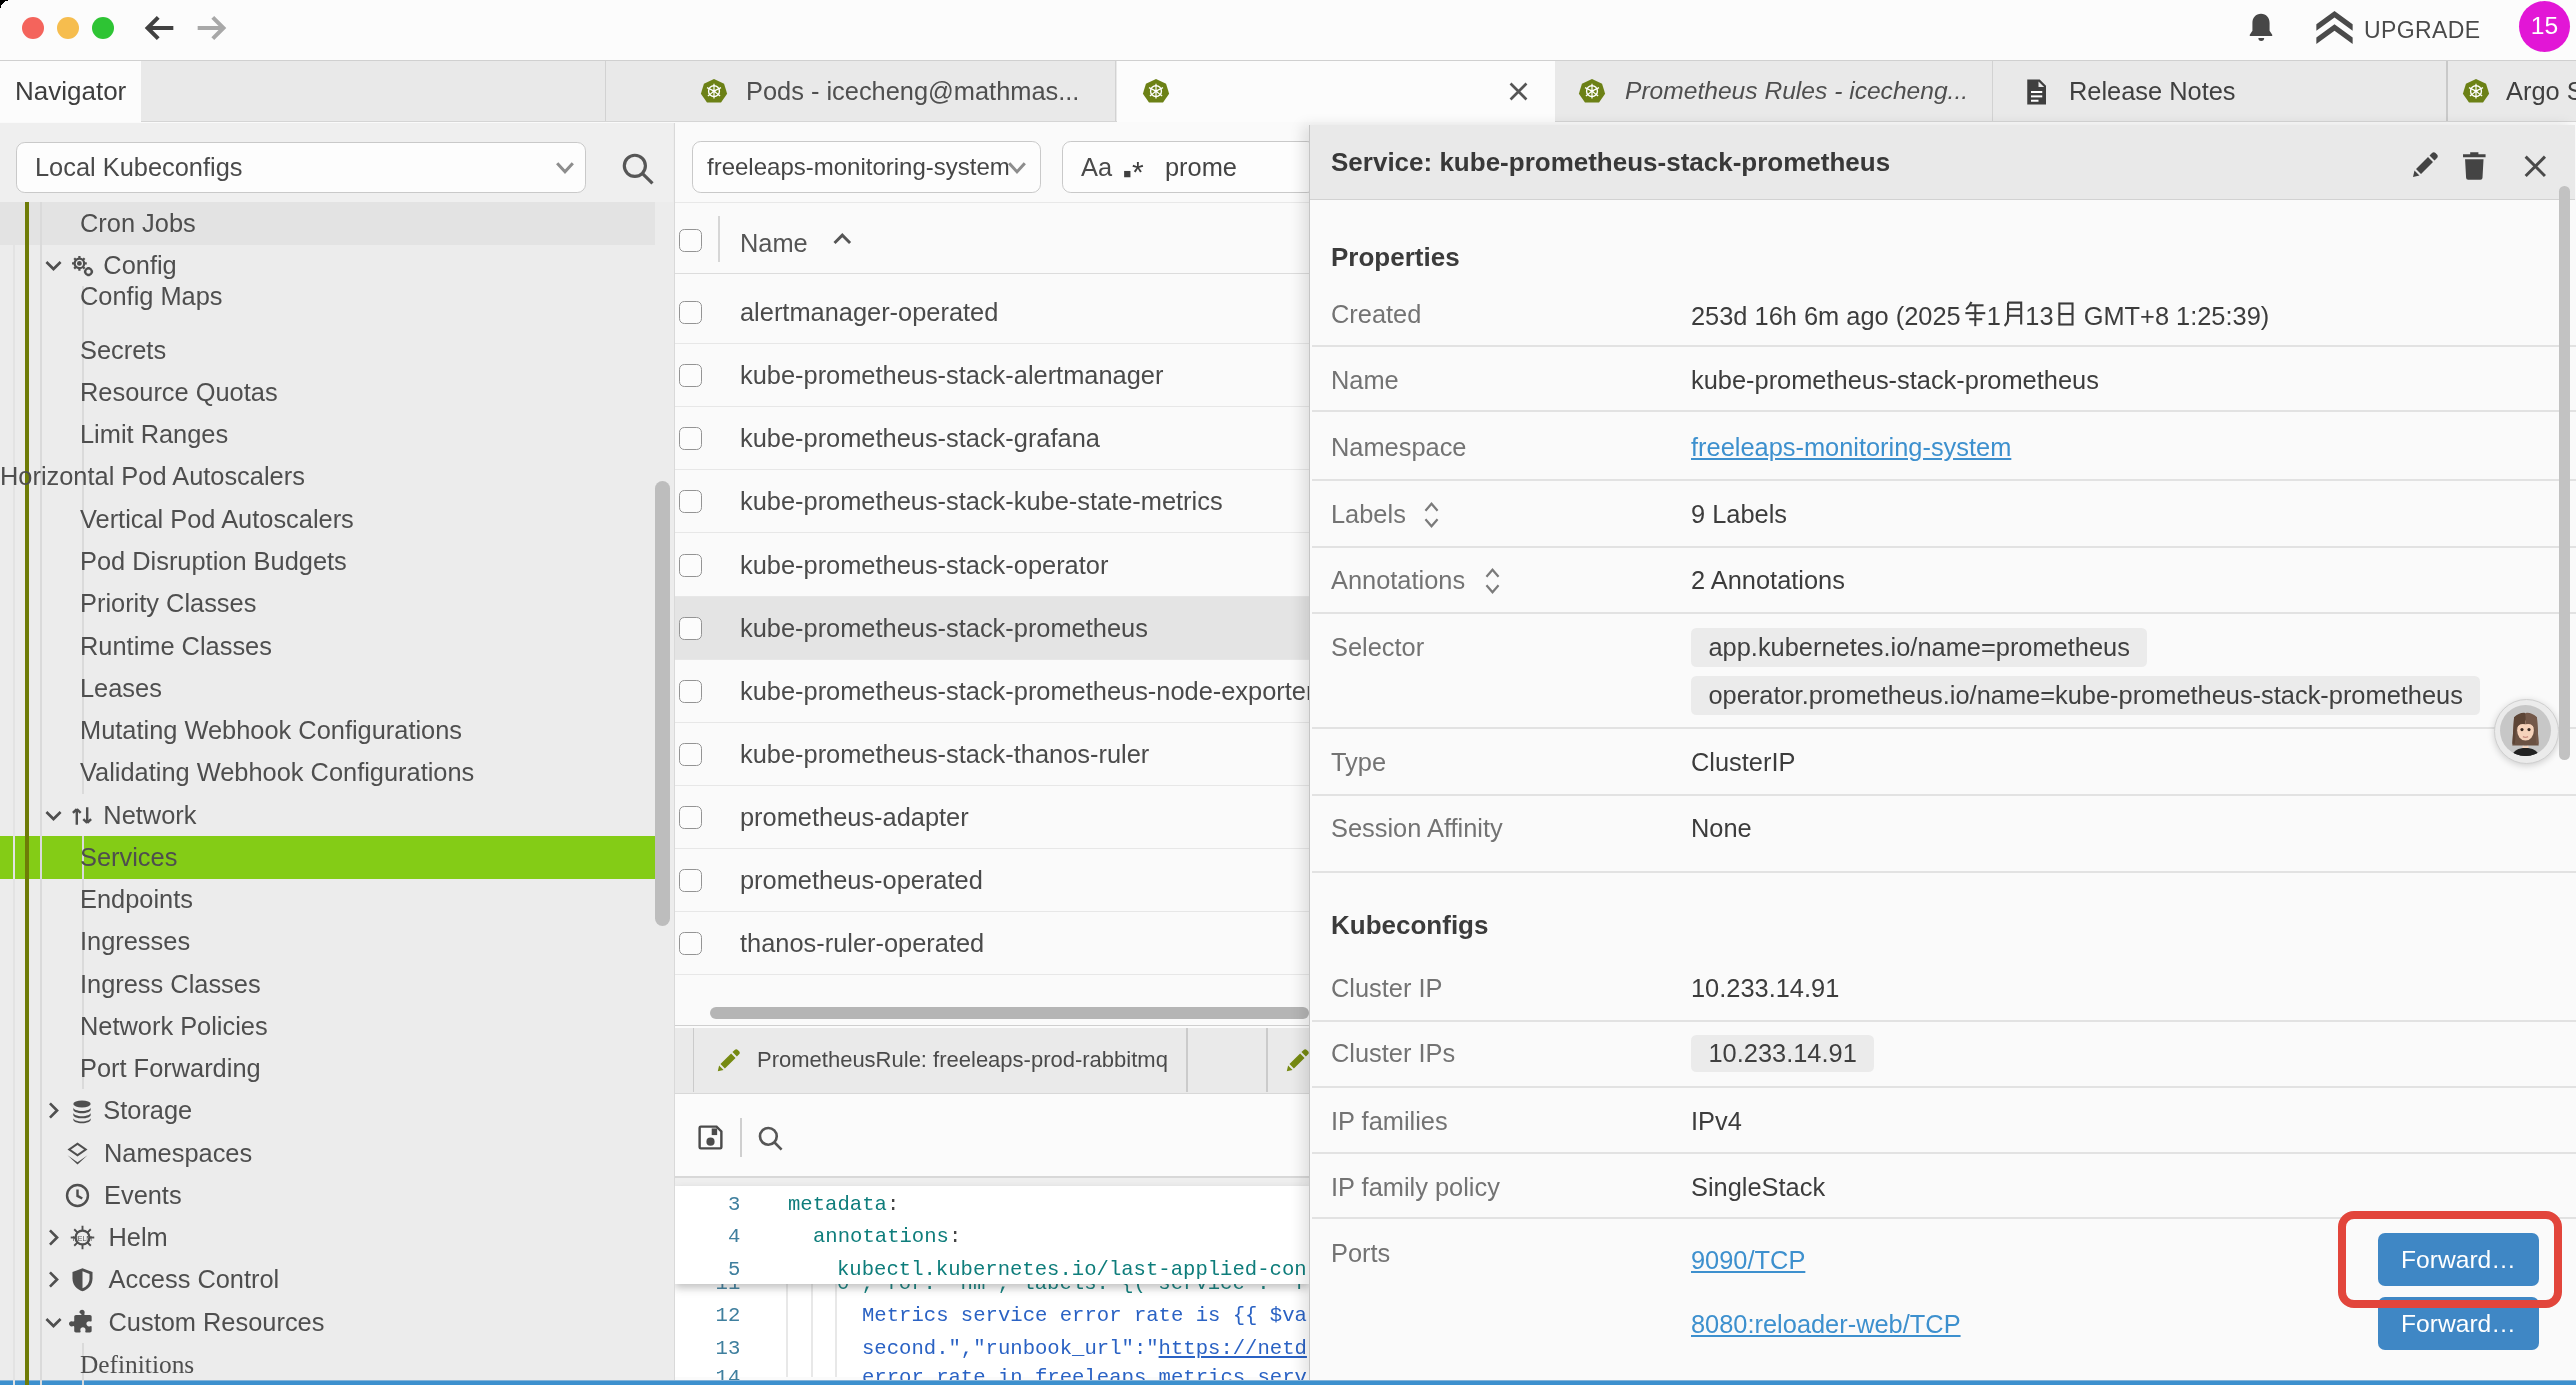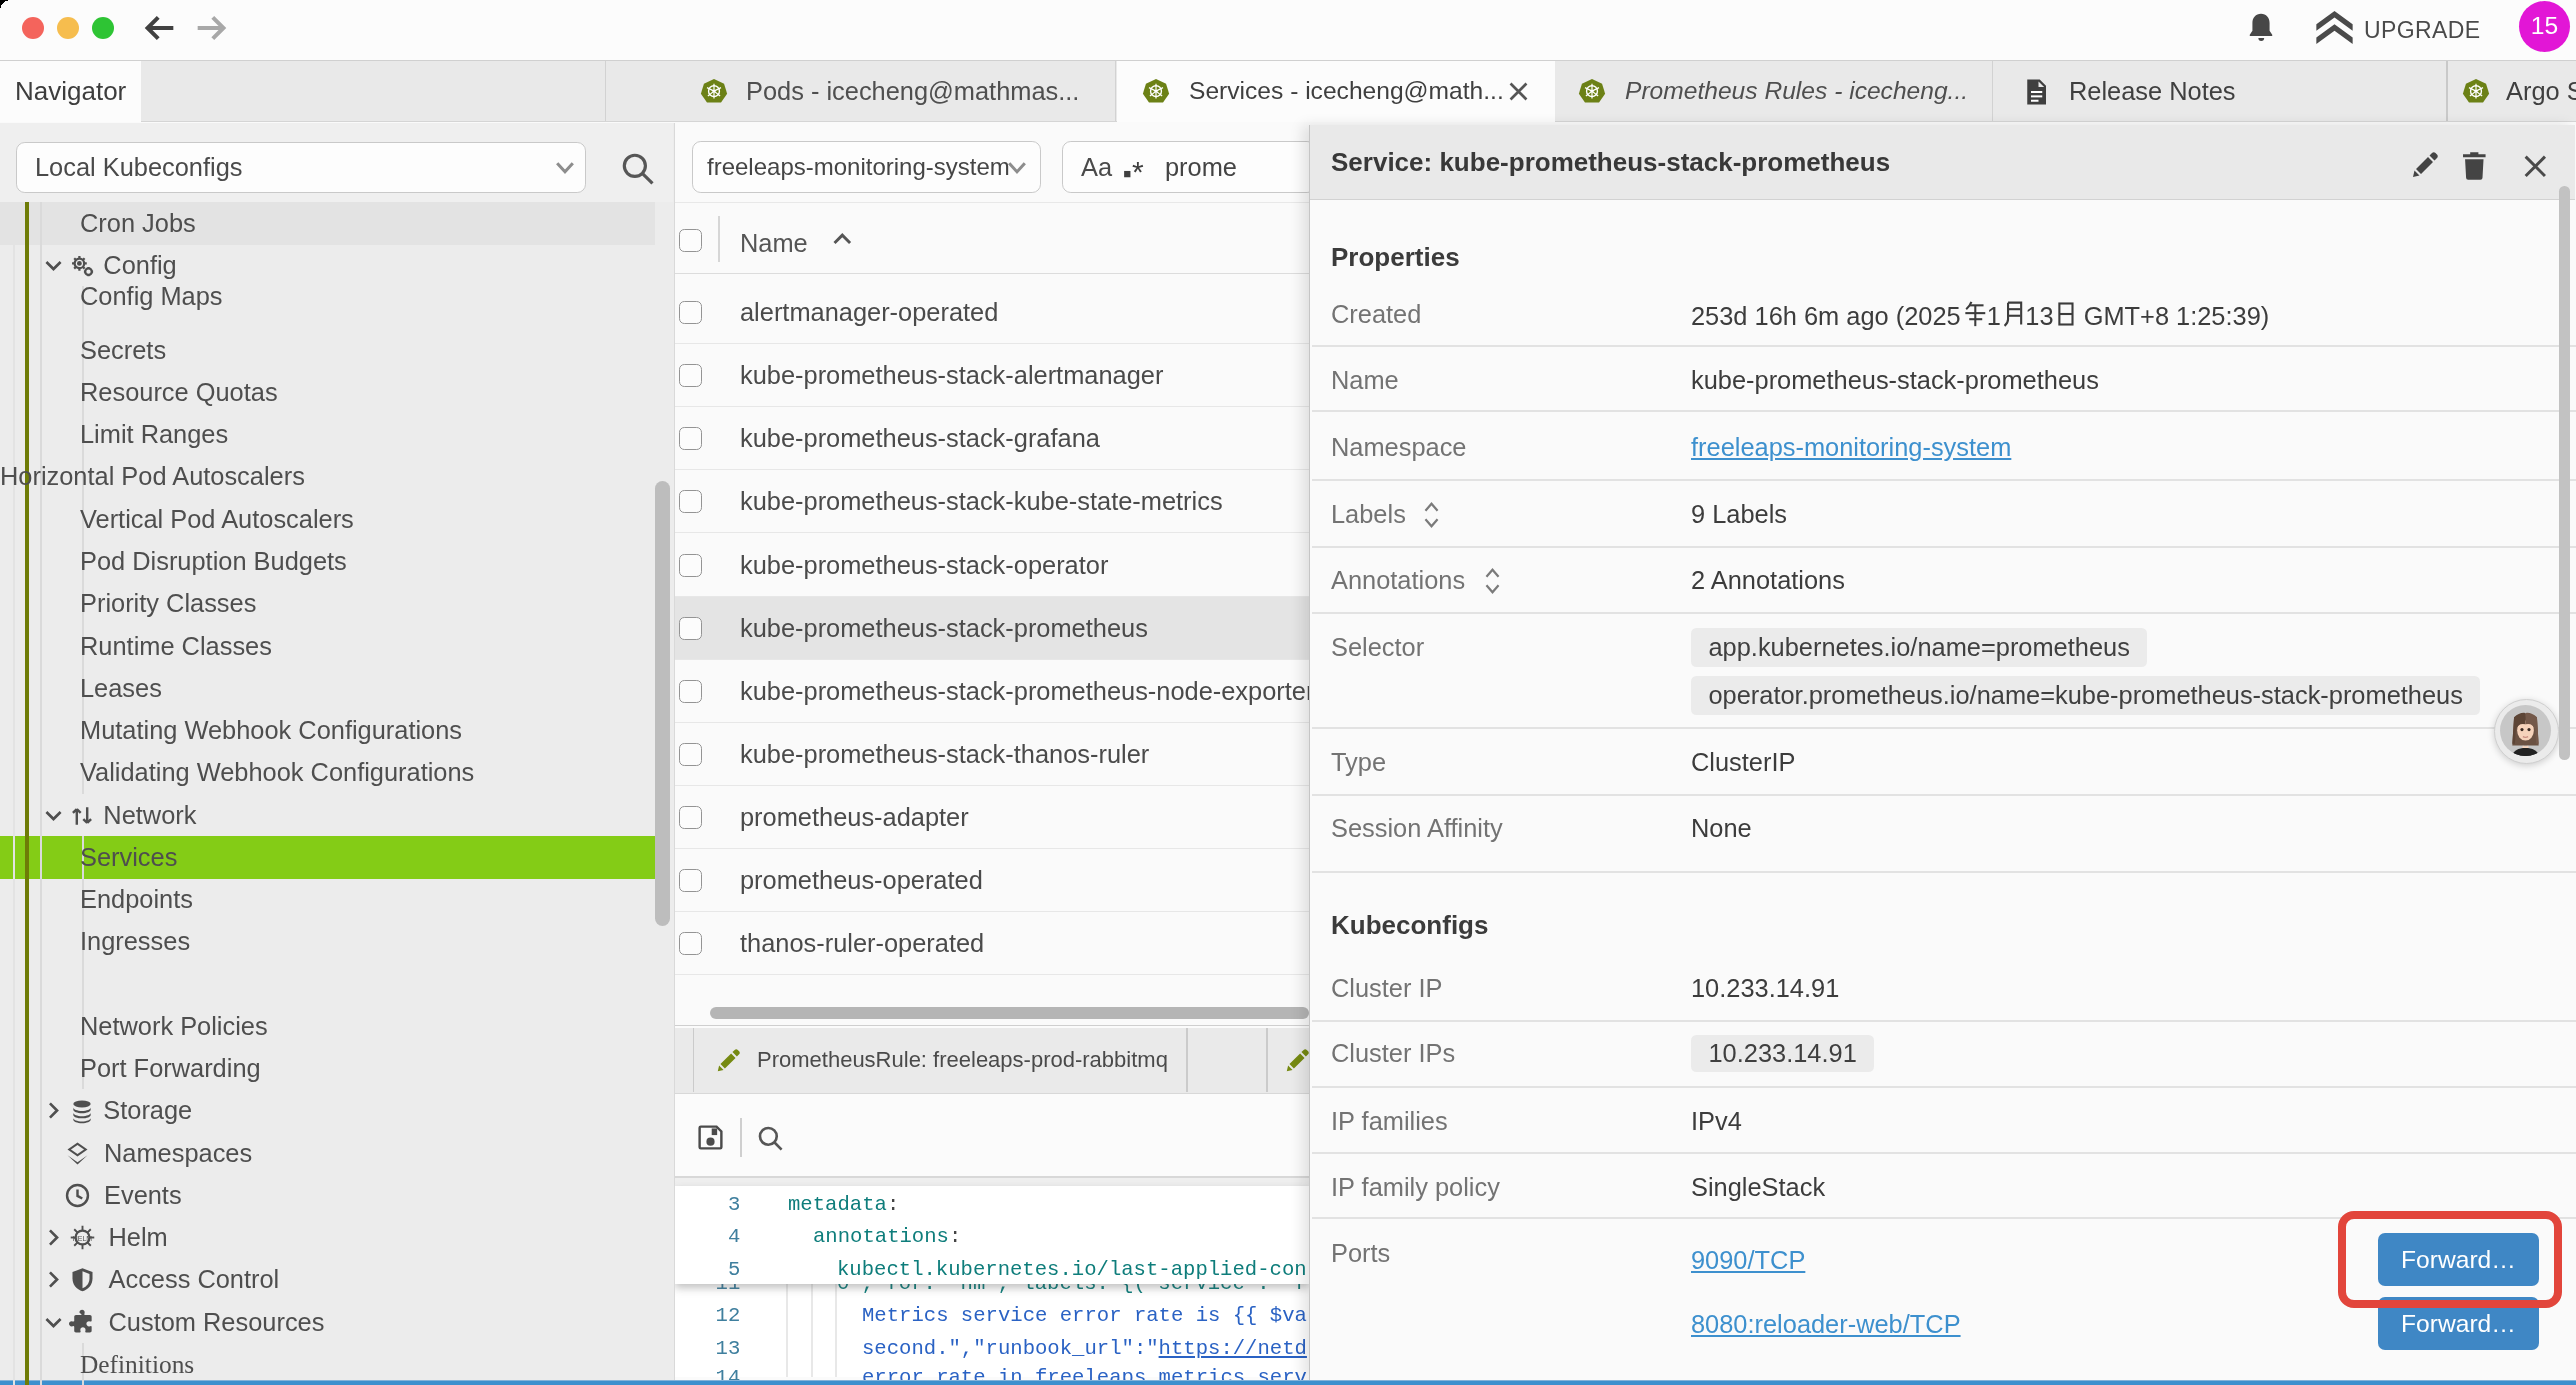--- a/index.html
+++ b/index.html
@@ -69,21 +69,20 @@
         <circle cx="16" cy="15" r="1.6" fill="#fff"></circle>
         <g stroke="#fff" stroke-width="1.4">
           <line x1="16" y1="15" x2="16" y2="6.5"></line>
           <line x1="16" y1="15" x2="24" y2="11"></line>
           <line x1="16" y1="15" x2="23" y2="20.5"></line>
           <line x1="16" y1="15" x2="9" y2="20.5"></line>
           <line x1="16" y1="15" x2="8" y2="11"></line>
           <line x1="16" y1="15" x2="16" y2="23.5"></line>
         </g>
       </svg>
-    <div class="abs" style="left:1189px;top:0;height:60px;display:flex;align-items:center;font-size:24.6px;color:#3f3f3f;">Services - icecheng@math...</div>
     <svg class="abs" style="left:1507px;top:19px;" width="23" height="23" viewBox="0 0 26 26">
         <path d="M4 4 L22 22 M22 4 L4 22" stroke="#555" stroke-width="3" fill="none"></path>
       </svg>
 
     <div class="abs" style="left:1555px;top:0;width:438px;height:60px;border-right:1.8px solid #d2d2d2;"></div>
     <svg class="abs" style="left:1578px;top:16.7px;" width="28" height="28" viewBox="0 0 32 32">
         <polygon points="16,1 27.5,6.5 31,18 24,28 8,28 1,18 4.5,6.5" fill="#6c8116"></polygon>
         <circle cx="16" cy="15" r="6.2" stroke="#fff" stroke-width="1.6" fill="none"></circle>
         <circle cx="16" cy="15" r="1.6" fill="#fff"></circle>
         <g stroke="#fff" stroke-width="1.4">
@@ -211,20 +210,23 @@
         <span style="margin-left:8.8px;">Network</span>
       </div>
     <div class="trow" style="top:713px;background:#84cc16;">
         <span style="margin-left:80px;">Services</span>
       </div>
     <div class="trow" style="top:755px;">
         <span style="margin-left:80px;">Endpoints</span>
       </div>
     <div class="trow" style="top:797px;">
         <span style="margin-left:80px;">Ingresses</span>
+      </div>
+    <div class="trow" style="top:840px;">
+        <span style="margin-left:80px;">Ingress Classes</span>
       </div>
     <div class="trow" style="top:882px;">
         <span style="margin-left:80px;">Network Policies</span>
       </div>
     <div class="trow" style="top:924px;">
         <span style="margin-left:80px;">Port Forwarding</span>
       </div>
     <div class="trow" style="top:966px;">
         <svg style="margin-left:42px;" width="23" height="23" viewBox="0 0 26 26">
           <path d="M9 5 L17 13 L9 21" stroke="#4f4f4f" stroke-width="3" fill="none"></path>

